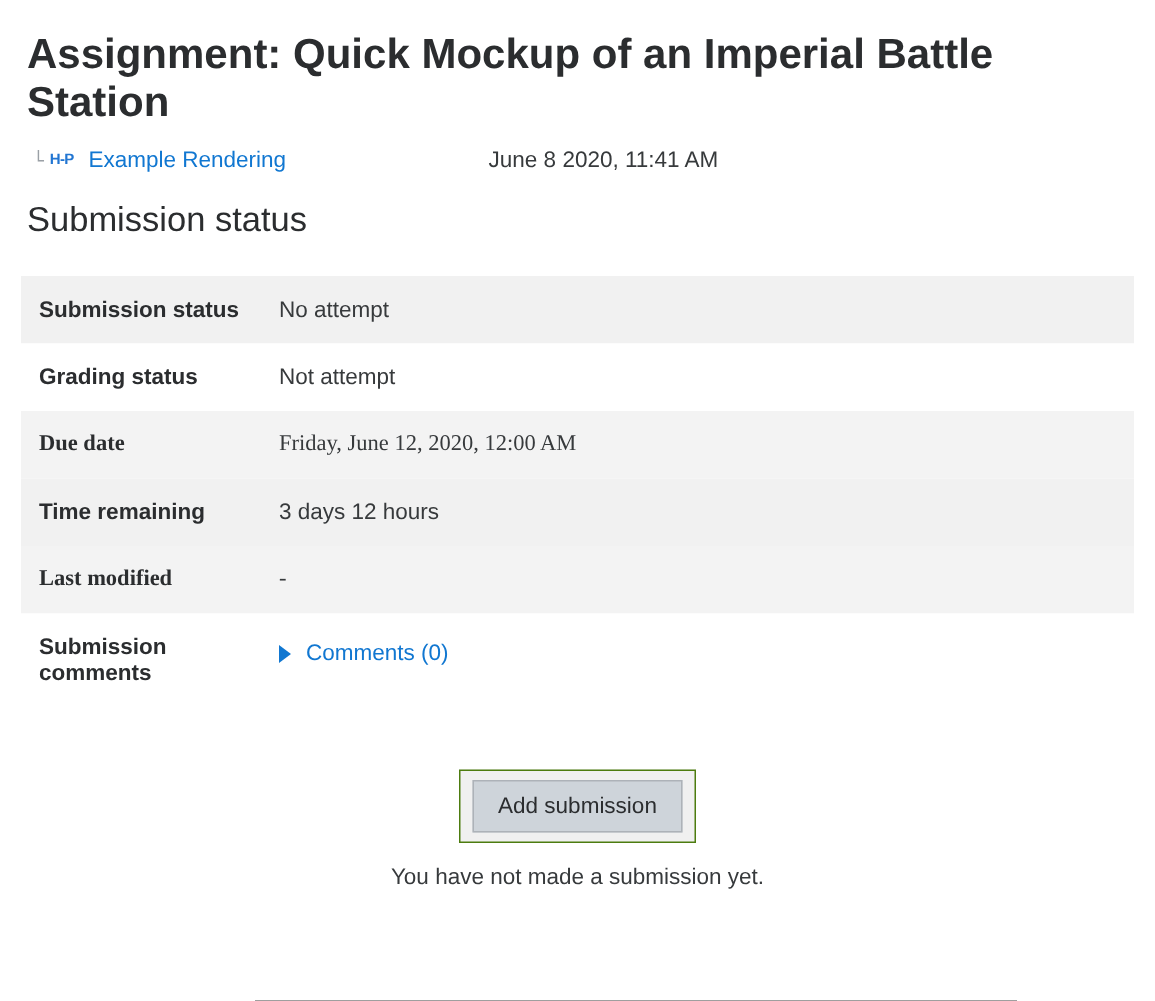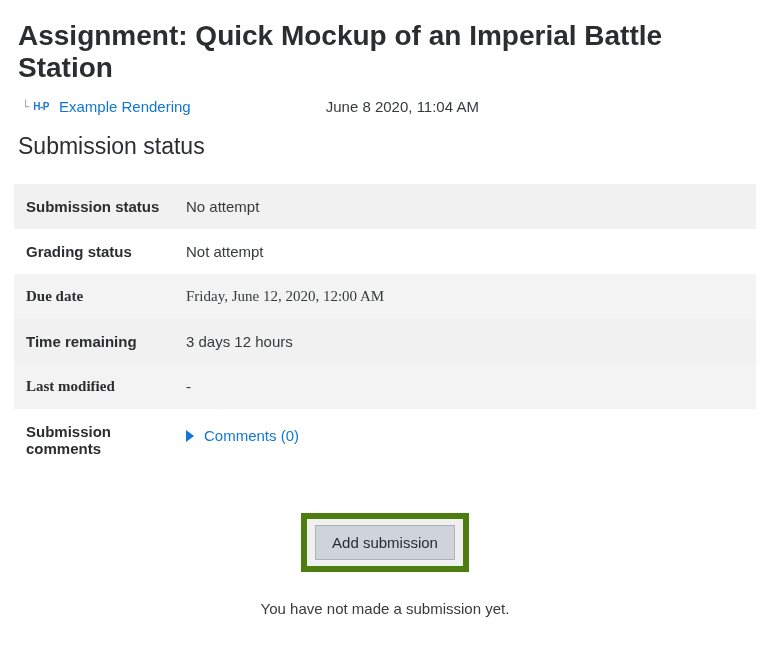--- a/index.html
+++ b/index.html
@@ -93,52 +93,52 @@
     border-bottom: 6px solid transparent;
     border-left: 8px solid #1177d1;
     display: inline-block;
   }
   .action-area {
     text-align: center;
     margin-top: 42px;
   }
   .highlight-box {
     display: inline-block;
-    border: 6px solid #4d7c0f;
+    border: 1px solid #4d7c0f;
     padding: 6px 8px;
     background: #f0f0f0;
   }
   .add-button {
     background: #ced4da;
     border: 1px solid #adb2b8;
     color: #2b2d2f;
     font-size: 15px;
     padding: 8px 16px;
     cursor: pointer;
     font-family: inherit;
   }
   .note {
     font-size: 15px;
     color: #373a3c;
-    margin-top: 28px;
+    margin-top: 14px;
     text-align: center;
   }
 </style>
 </head>
 <body>
 
 <div class="page">
 
   <h1 class="title">Assignment: Quick Mockup of an Imperial Battle Station</h1>
 
   <div class="attachment-row">
     <span class="tree-glyph">└</span>
     <span class="hp-icon">H-P</span>
     <a href="#" class="attachment-link">Example Rendering</a>
-    <span class="attachment-date">June 8 2020, 11:04 AM</span>
+    <span class="attachment-date">June 8 2020, 11:41 AM</span>
   </div>
 
   <h2 class="sub-heading">Submission status</h2>
 
   <table class="status-table">
     <tbody>
         <tr class="row-shade">
       <th>Submission status</th>
       <td>No attempt</td>
     </tr>

